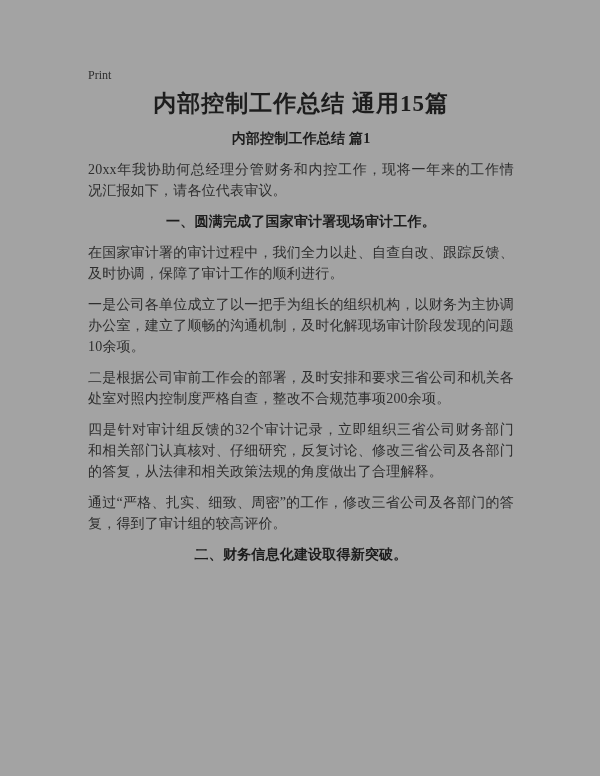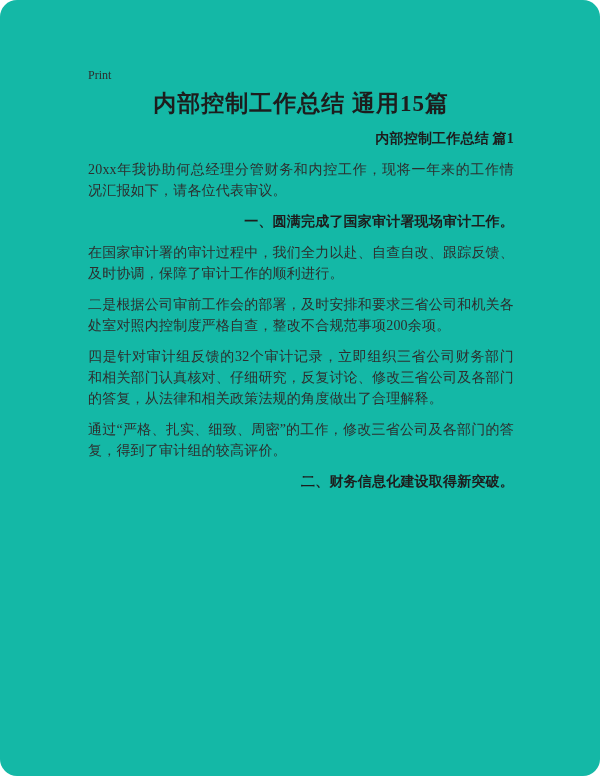--- a/index.html
+++ b/index.html
@@ -4,27 +4,26 @@
 <style>
   html, body {
     margin: 0;
     padding: 0;
     background: #ffffff;
   }
   .page {
     position: relative;
     width: 600px;
     height: 776px;
-    background: #14b8a6;
+    background: #a3a3a3;
     overflow: hidden;
     box-sizing: border-box;
     padding: 68px 86px 0 88px;
     font-family: "Liberation Serif", "DejaVu Serif", serif;
     color: #2e2e2e;
-    border-radius: 17px;
   }
   .print-link {
     font-size: 12px;
     line-height: 14px;
     margin: 0 0 10px 0;
     color: #2e2e2e;
   }
   .doc-title {
     font-size: 23px;
     line-height: 24px;
@@ -37,21 +36,21 @@
   .block {
     font-size: 14px;
     line-height: 21px;
     margin: 10px 0;
     text-align: justify;
     letter-spacing: 0.2px;
   }
   .block.heading {
     font-weight: 700;
     color: #1d1d1d;
-    text-align: right;
+    text-align: center;
   }
 </style>
 </head>
 <body>
 
 <div class="page">
 
   <div class="print-link">Print</div>
 
   <h1 class="doc-title">内部控制工作总结 通用15篇</h1>
@@ -60,20 +59,21 @@
   <p class="block heading">内部控制工作总结 篇1</p>
 
   <p class="block">20xx年我协助何总经理分管财务和内控工作，现将一年来的工作情况汇报如下，请各位代表审议。</p>
 
 
 
   <p class="block heading">一、圆满完成了国家审计署现场审计工作。</p>
 
   <p class="block">在国家审计署的审计过程中，我们全力以赴、自查自改、跟踪反馈、及时协调，保障了审计工作的顺利进行。</p>
 
+  <p class="block">一是公司各单位成立了以一把手为组长的组织机构，以财务为主协调办公室，建立了顺畅的沟通机制，及时化解现场审计阶段发现的问题10余项。</p>
 
   <p class="block">二是根据公司审前工作会的部署，及时安排和要求三省公司和机关各处室对照内控制度严格自查，整改不合规范事项200余项。</p>
 
 
   <p class="block">四是针对审计组反馈的32个审计记录，立即组织三省公司财务部门和相关部门认真核对、仔细研究，反复讨论、修改三省公司及各部门的答复，从法律和相关政策法规的角度做出了合理解释。</p>
 
   <p class="block">通过“严格、扎实、细致、周密”的工作，修改三省公司及各部门的答复，得到了审计组的较高评价。</p>
 
   <p class="block heading">二、财务信息化建设取得新突破。</p>
 

